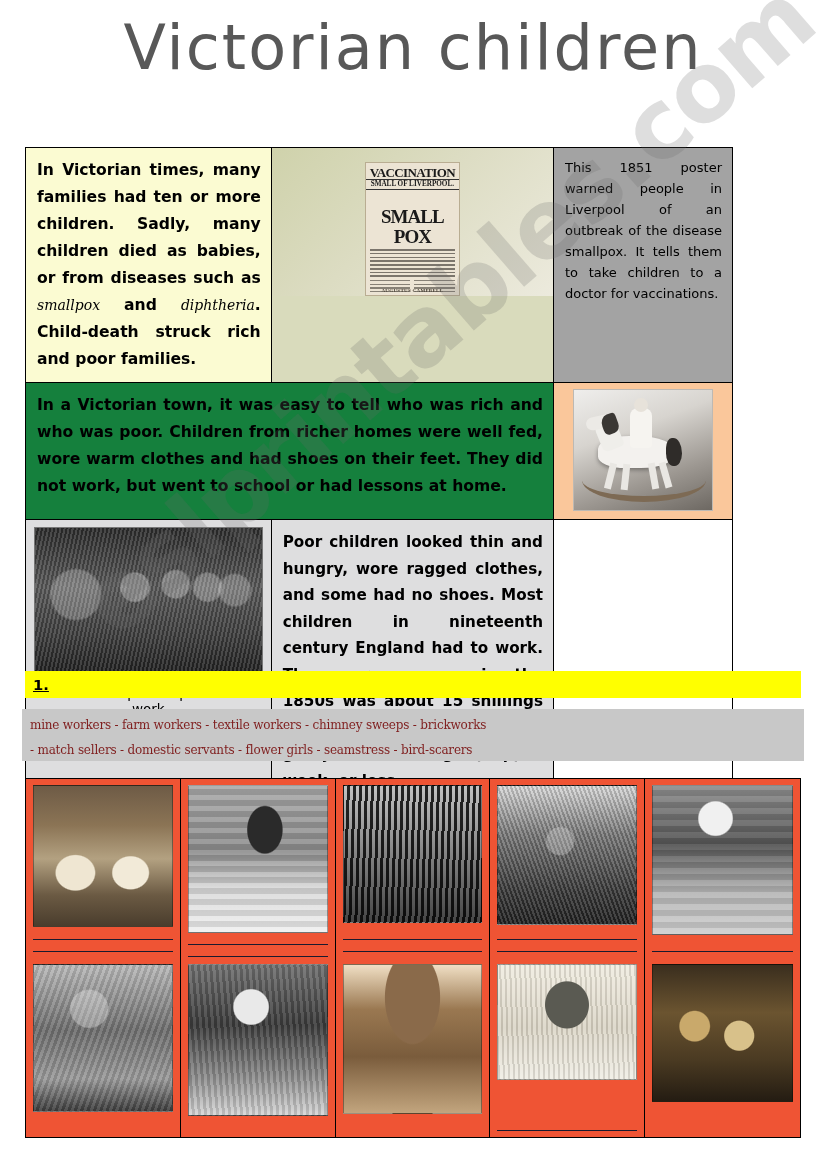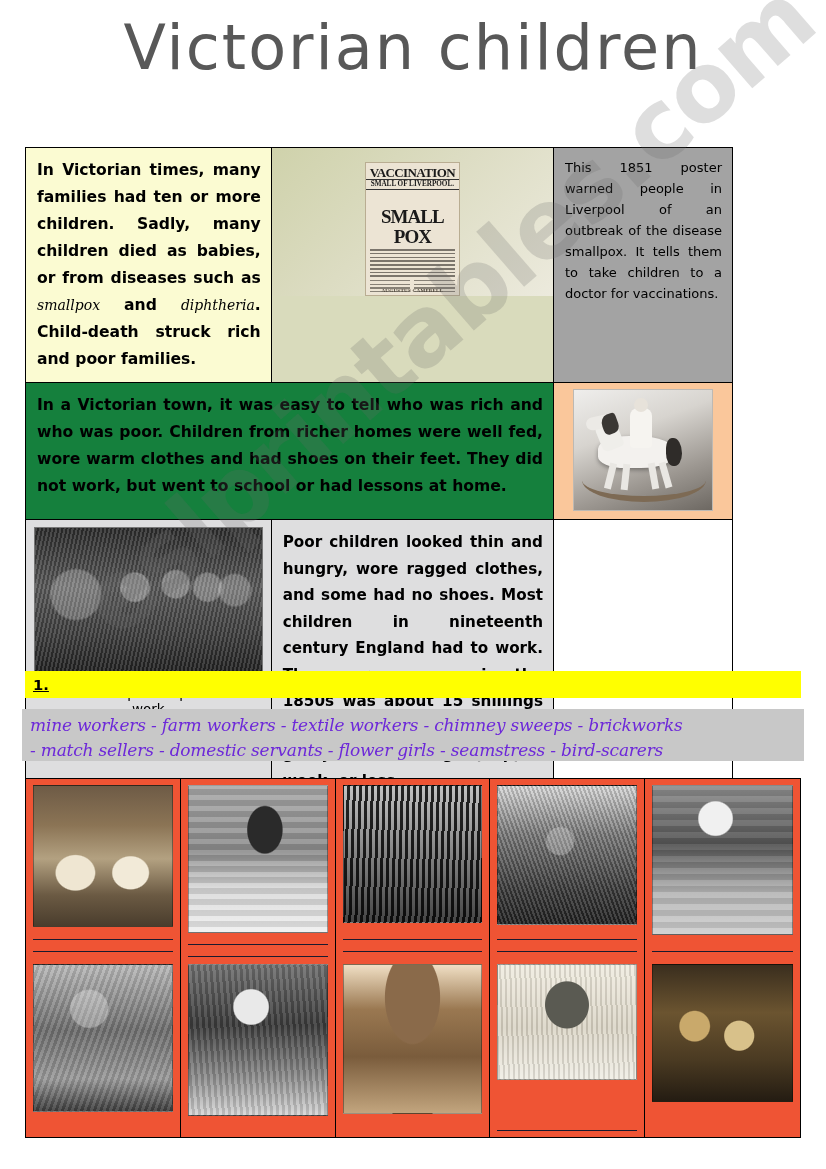--- a/index.html
+++ b/index.html
@@ -240,24 +240,23 @@
   
   #wordbank {
     position: absolute;
     left: 22px; top: 709px;
     width: 782px; height: 52px;
     background: #c8c8c8;
     padding: 4px 6px 0 8px;
   }
   #wordbank .line {
     font-family: "DejaVu Serif", serif;
-    font-style: italic;
-    font-size: 17px;
+    font-size: 12px;
     line-height: 25px;
-    color: #6d28d9;
+    color: #7f1d1d;
     white-space: nowrap;
     letter-spacing: -0.2px;
   }
 
   
   #photo-grid {
     position: absolute;
     left: 25px; top: 778px;
     width: 776px; height: 360px;
     background: #ef5434;

